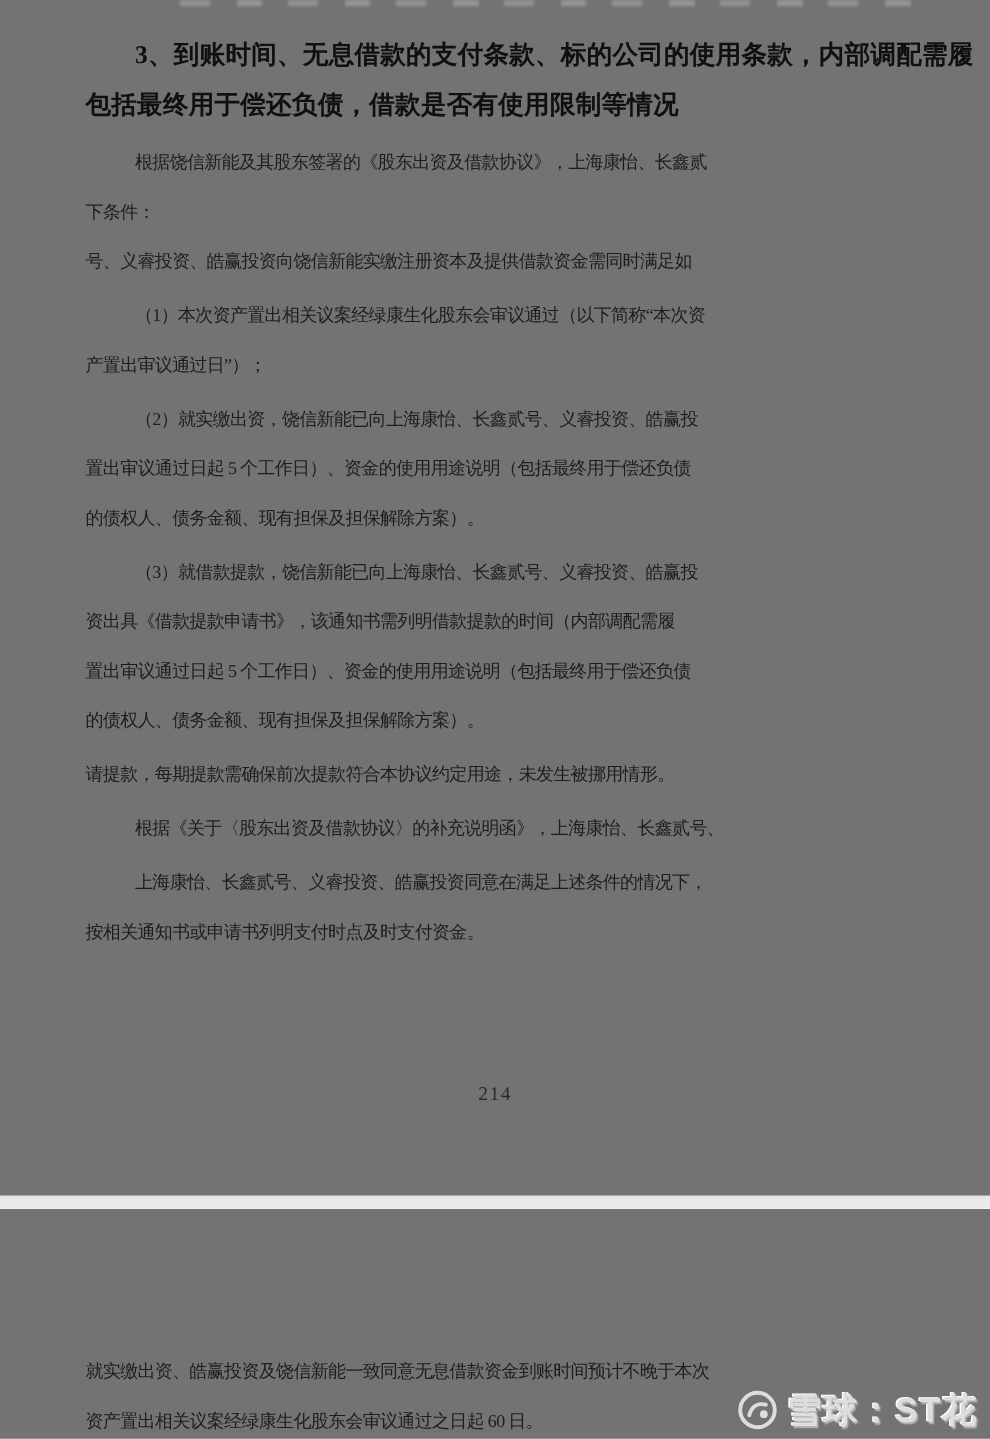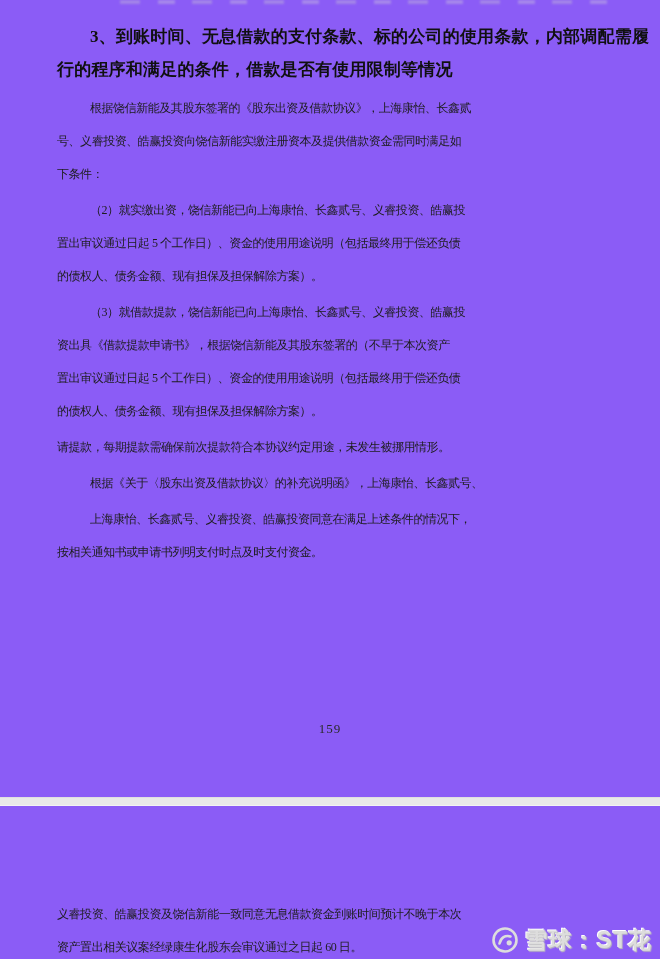--- a/index.html
+++ b/index.html
@@ -2,21 +2,21 @@
 <html><head>
 <meta charset="utf-8">
 <style>
   html,body{margin:0;padding:0;}
   body{
     width:660px;height:959px;overflow:hidden;background:#ffffff;
     font-family:"Liberation Serif","DejaVu Serif",serif;
     color:#1d1d1d;
     -webkit-font-smoothing:antialiased;
   }
-  .page{position:relative;background:#8b5cf6;}
+  .page{position:relative;background:#737373;}
   .page1{height:797px;}
   .page2{height:155px;}
   .page-divider{
     height:7px;background:#e9e9e9;border-top:1px solid #e0e0e0;border-bottom:1px solid #f3f3f3;
   }
   .top-artifact{
     position:absolute;top:0;left:120px;right:40px;height:4px;opacity:.35;
     background:repeating-linear-gradient(90deg,#cfcfcf 0 20px,transparent 20px 38px,#d8d8d8 38px 55px,transparent 55px 72px);
     filter:blur(1px);
   }
@@ -48,58 +48,62 @@
   .watermark-logo{display:block;}
 </style>
 </head>
 <body>
 
 <div class="page page1">
   <div class="top-artifact"></div>
   <div class="content">
     <div class="heading-block">
         <div class="tline indent">3、到账时间、无息借款的支付条款、标的公司的使用条款，内部调配需履</div>
-        <div class="tline">行的程序和满足的条件，借款是否有使用限制等情况</div>
+        <div class="tline">包括最终用于偿还负债，借款是否有使用限制等情况</div>
       </div>
     <div class="para">
         <div class="tline indent">根据饶信新能及其股东签署的《股东出资及借款协议》，上海康怡、长鑫贰</div>
+        <div class="tline">下条件：</div>
         <div class="tline">号、义睿投资、皓赢投资向饶信新能实缴注册资本及提供借款资金需同时满足如</div>
-        <div class="tline">下条件：</div>
+      </div>
+    <div class="para">
+        <div class="tline indent">（1）本次资产置出相关议案经绿康生化股东会审议通过（以下简称“本次资</div>
+        <div class="tline">产置出审议通过日”）；</div>
       </div>
     <div class="para">
         <div class="tline indent">（2）就实缴出资，饶信新能已向上海康怡、长鑫贰号、义睿投资、皓赢投</div>
         <div class="tline">置出审议通过日起 5 个工作日）、资金的使用用途说明（包括最终用于偿还负债</div>
         <div class="tline">的债权人、债务金额、现有担保及担保解除方案）。</div>
       </div>
     <div class="para">
         <div class="tline indent">（3）就借款提款，饶信新能已向上海康怡、长鑫贰号、义睿投资、皓赢投</div>
-        <div class="tline">资出具《借款提款申请书》，根据饶信新能及其股东签署的（不早于本次资产</div>
+        <div class="tline">资出具《借款提款申请书》，该通知书需列明借款提款的时间（内部调配需履</div>
         <div class="tline">置出审议通过日起 5 个工作日）、资金的使用用途说明（包括最终用于偿还负债</div>
         <div class="tline">的债权人、债务金额、现有担保及担保解除方案）。</div>
       </div>
     <div class="para">
         <div class="tline">请提款，每期提款需确保前次提款符合本协议约定用途，未发生被挪用情形。</div>
       </div>
     <div class="para">
         <div class="tline indent">根据《关于〈股东出资及借款协议〉的补充说明函》，上海康怡、长鑫贰号、</div>
       </div>
     <div class="para">
         <div class="tline indent">上海康怡、长鑫贰号、义睿投资、皓赢投资同意在满足上述条件的情况下，</div>
         <div class="tline">按相关通知书或申请书列明支付时点及时支付资金。</div>
       </div>
   </div>
-  <div class="page-number">159</div>
+  <div class="page-number">214</div>
 </div>
 
 <div class="page-divider"></div>
 
 <div class="page page2">
   <div class="content2">
     <div class="para">
-        <div class="tline">义睿投资、皓赢投资及饶信新能一致同意无息借款资金到账时间预计不晚于本次</div>
+        <div class="tline">就实缴出资、皓赢投资及饶信新能一致同意无息借款资金到账时间预计不晚于本次</div>
         <div class="tline">资产置出相关议案经绿康生化股东会审议通过之日起 60 日。</div>
       </div>
   </div>
   <div class="watermark">
     <svg class="watermark-logo" width="28" height="28" viewBox="0 0 28 28">
       <circle cx="14" cy="14" r="11.5" fill="none" stroke="#dddddd" stroke-width="2.6"></circle>
       <path d="M8.5 17.5 C10 11.5, 14 9, 19.5 10.5" fill="none" stroke="#dddddd" stroke-width="2.6" stroke-linecap="round"></path>
       <circle cx="18.2" cy="16.8" r="2.6" fill="#dddddd"></circle>
     </svg>
     <span class="watermark-text">雪球：ST花</span>

